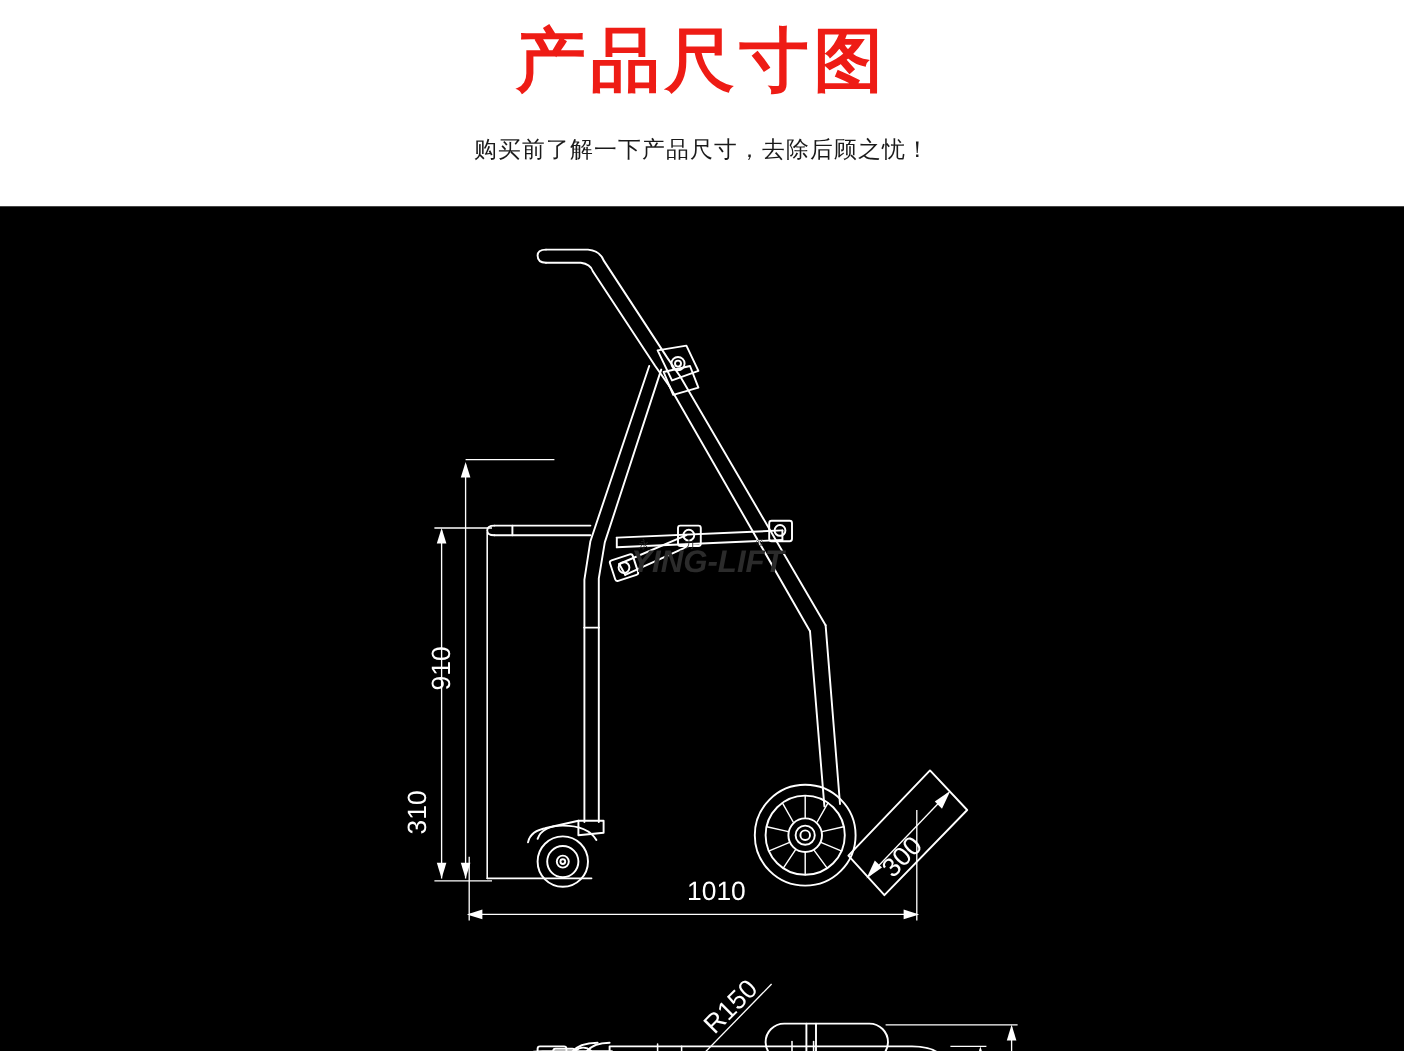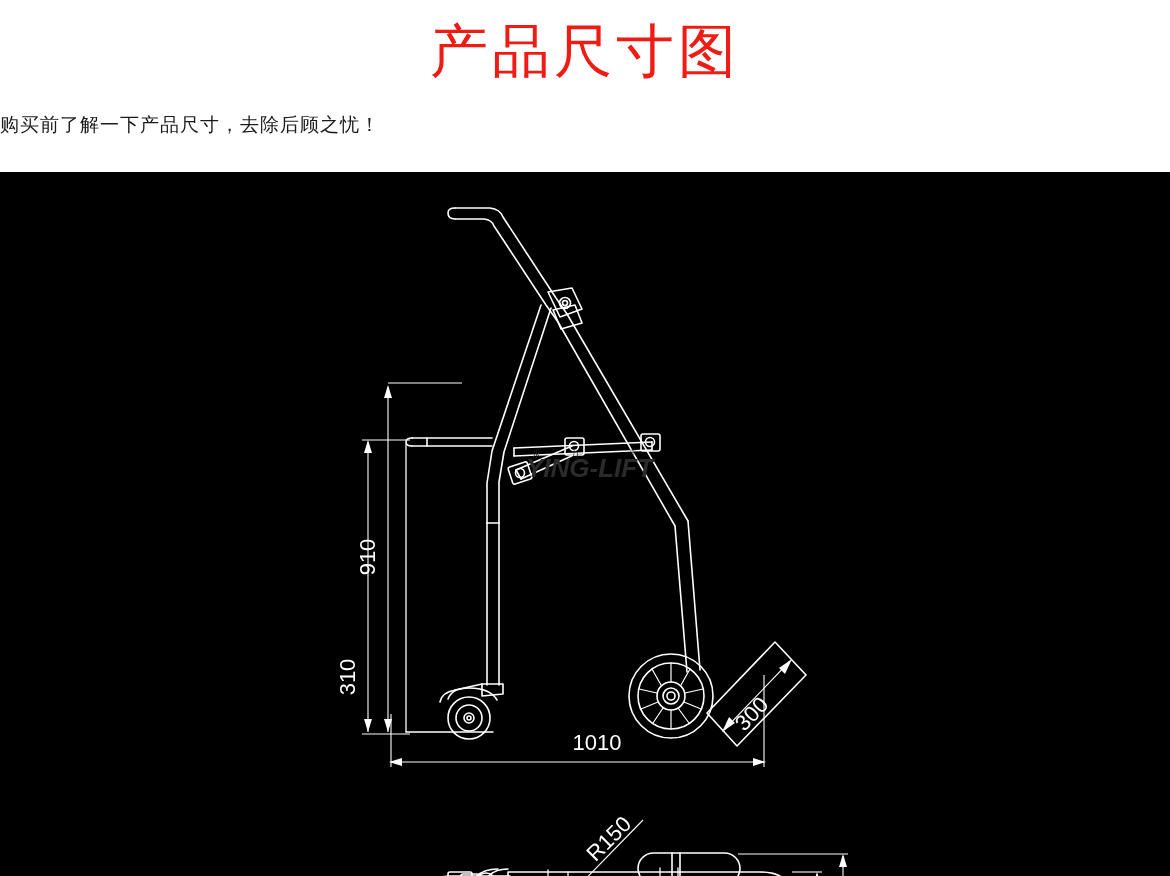--- a/index.html
+++ b/index.html
@@ -22,32 +22,33 @@
     height: 172px;
     background: #ffffff;
   }
   #title {
     position: absolute;
     left: 0;
     top: 18px;
     width: 1170px;
     text-align: center;
     font-family: "Liberation Sans", sans-serif;
-    font-weight: normal;
+    font-weight: bold;
     font-size: 58px;
     letter-spacing: 4px;
     color: #ee1c15;
     line-height: 1.15;
     user-select: none;
   }
   #subtitle {
     position: absolute;
     left: 0;
     top: 112px;
     width: 1170px;
+    text-align: center;
     font-family: Liberation Mono, monospace;
     font-size: 19px;
     letter-spacing: 1px;
     color: #1a1a1a;
     user-select: none;
   }
   #drawing-area {
     position: absolute;
     left: 0; top: 172px;
     width: 1170px;

